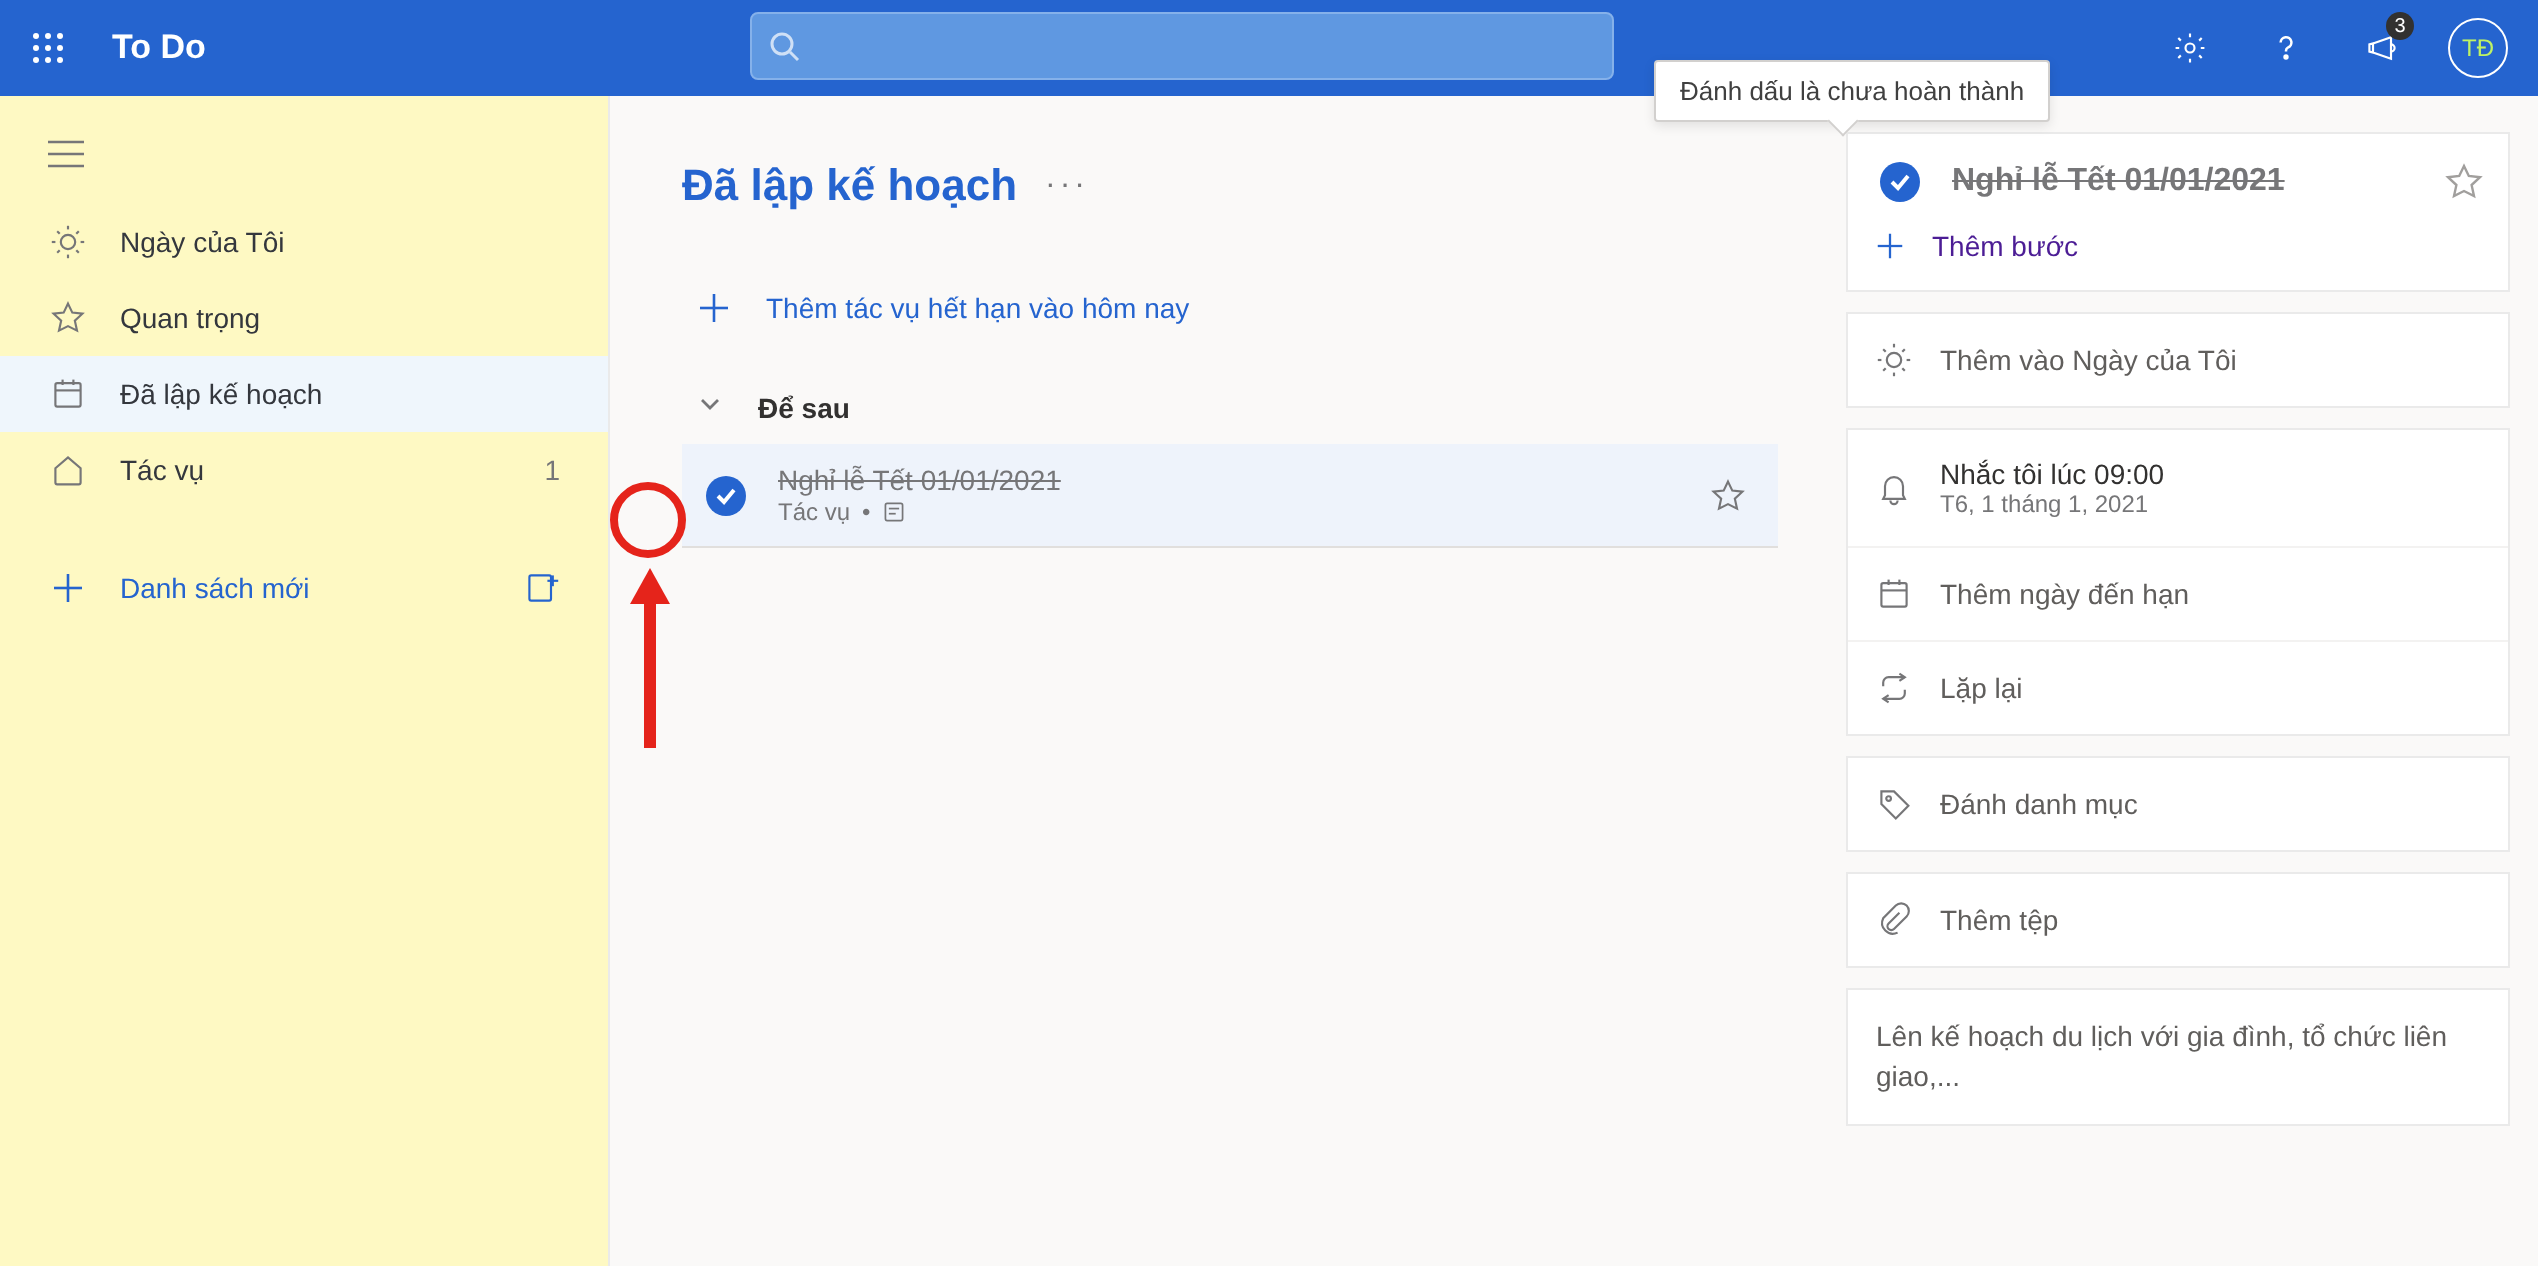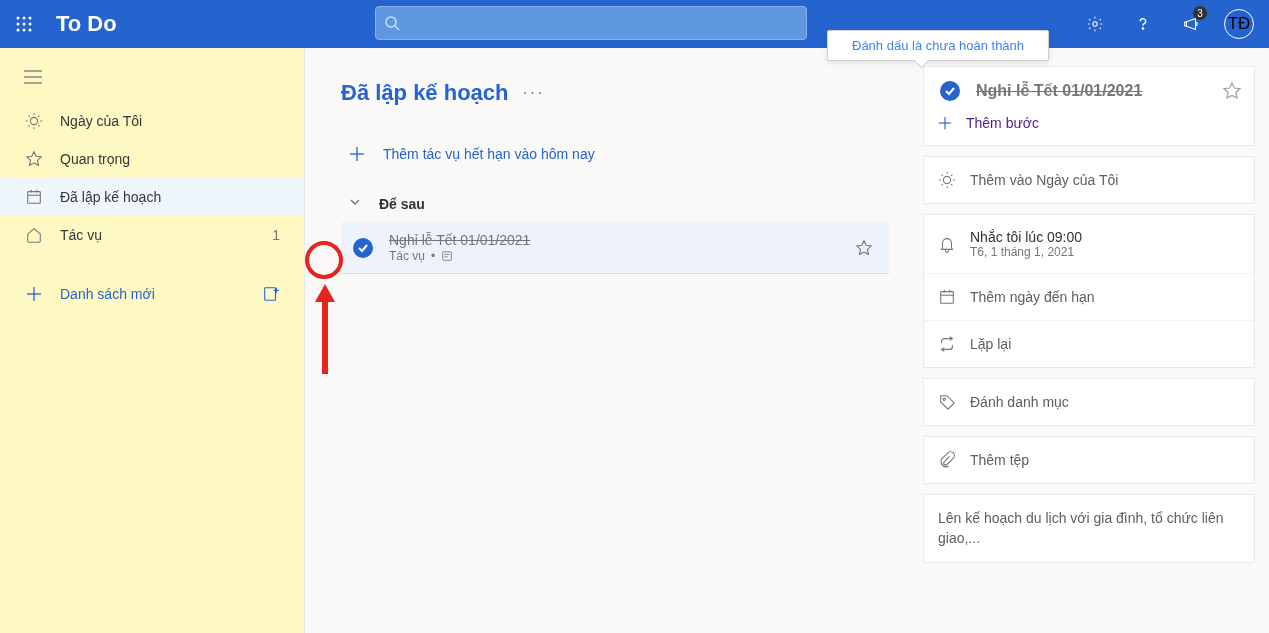--- a/index.html
+++ b/index.html
@@ -1,24 +1,24 @@
 <!DOCTYPE html>
 <html><head>
 <meta charset="utf-8">
 <style>
   * { box-sizing: border-box; margin: 0; padding: 0; }
   html, body { width: 1269px; height: 633px; font-family: "Segoe UI", Arial, sans-serif; font-size: 14px; color: #323130; overflow: hidden; background: #fff; }
   .header { height: 48px; background: #2564cf; display: flex; align-items: center; color: #fff; position: relative; }
   .waffle { width: 48px; height: 48px; display: flex; align-items: center; justify-content: center; cursor: pointer; }
-  .brand { font-size: 22px; font-weight: 600; padding-left: 8px; }
+  .brand { font-size: 17px; font-weight: 600; padding-left: 8px; }
   .search-wrap { position: absolute; left: 375px; top: 6px; }
   .search-box { width: 432px; height: 34px; background: #5f98e1; border: 1px solid #85b1ea; border-radius: 4px; display: flex; align-items: center; padding: 0 8px; }
   .hdr-right { position: absolute; right: 8px; top: 0; height: 48px; display: flex; align-items: center; gap: 4px; }
   .hdr-btn { width: 44px; height: 48px; display: flex; align-items: center; justify-content: center; cursor: pointer; position: relative; }
-  .avatar { width: 30px; height: 30px; border-radius: 50%; border: 1.5px solid #fff; display: flex; align-items: center; justify-content: center; font-size: 17px; color: #000000; }
+  .avatar { width: 30px; height: 30px; border-radius: 50%; border: 1.5px solid #fff; display: flex; align-items: center; justify-content: center; font-size: 12px; color: #bef264; }
   .badge { position: absolute; top: 6px; right: 6px; background: #323130; color: #fff; font-size: 10px; border-radius: 8px; min-width: 14px; height: 14px; display: flex; align-items: center; justify-content: center; padding: 0 3px; }
 
   .body-grid { display: flex; height: 585px; }
   .sidebar { width: 305px; border-right: 1px solid #eaeaea; background: #fef9c3; display: flex; flex-direction: column; padding-top: 12px; }
   .hamburger { padding: 10px 24px 18px; cursor: pointer; color: #767678; }
   .nav-item { display: flex; align-items: center; height: 38px; padding: 0 24px; cursor: pointer; color: #34373d; gap: 16px; position: relative; }
   .nav-item.active { background: #eff6fc; }
   .nav-item.active::before { content: ""; position: absolute; left: 0; top: 4px; bottom: 4px; width: 2px; background: #2564cf; display: none; }
   .nav-icon { width: 20px; display: flex; align-items: center; justify-content: center; color: #767678; }
   .nav-label { flex: 1; }
@@ -48,21 +48,21 @@
   .card-row + .card-row { border-top: 1px solid #f3f2f1; }
   .detail-head { display: flex; align-items: center; padding: 14px 12px 8px 12px; gap: 12px; }
   .detail-title { flex: 1; font-size: 16px; font-weight: 600; color: #767678; text-decoration: line-through; }
   .detail-star { color: #a19f9d; cursor: pointer; }
   .add-step { display: flex; align-items: center; padding: 6px 12px 14px 14px; gap: 14px; color: #4c1d95; cursor: text; }
   .remind-title { color: #323130; font-size: 14px; }
   .remind-sub { color: #767678; font-size: 12px; }
   .note { padding: 14px 14px; color: #605e5c; font-size: 14px; line-height: 1.4; }
   .icon16 { width: 18px; display: flex; align-items: center; justify-content: center; }
 
-  .tooltip { position: absolute; top: 30px; left: 827px; background: #fff; border: 1px solid #d2d0ce; border-radius: 2px; padding: 7px 24px; font-size: 13px; color: #3b82f6; box-shadow: 0 2px 6px rgba(0,0,0,0.1); z-index: 10; }
+  .tooltip { position: absolute; top: 30px; left: 827px; background: #fff; border: 1px solid #d2d0ce; border-radius: 2px; padding: 7px 12px; font-size: 13px; color: #404040; box-shadow: 0 2px 6px rgba(0,0,0,0.1); z-index: 10; }
   .tooltip::after { content: ""; position: absolute; bottom: -6px; left: 88px; width: 10px; height: 10px; background: #fff; border-right: 1px solid #d2d0ce; border-bottom: 1px solid #d2d0ce; transform: rotate(45deg); }
 
   svg { display: block; }
 </style>
 </head>
 <body>
 
 <div class="header">
   <div class="waffle">
     <svg width="16" height="16" viewBox="0 0 16 16" fill="#fff">

